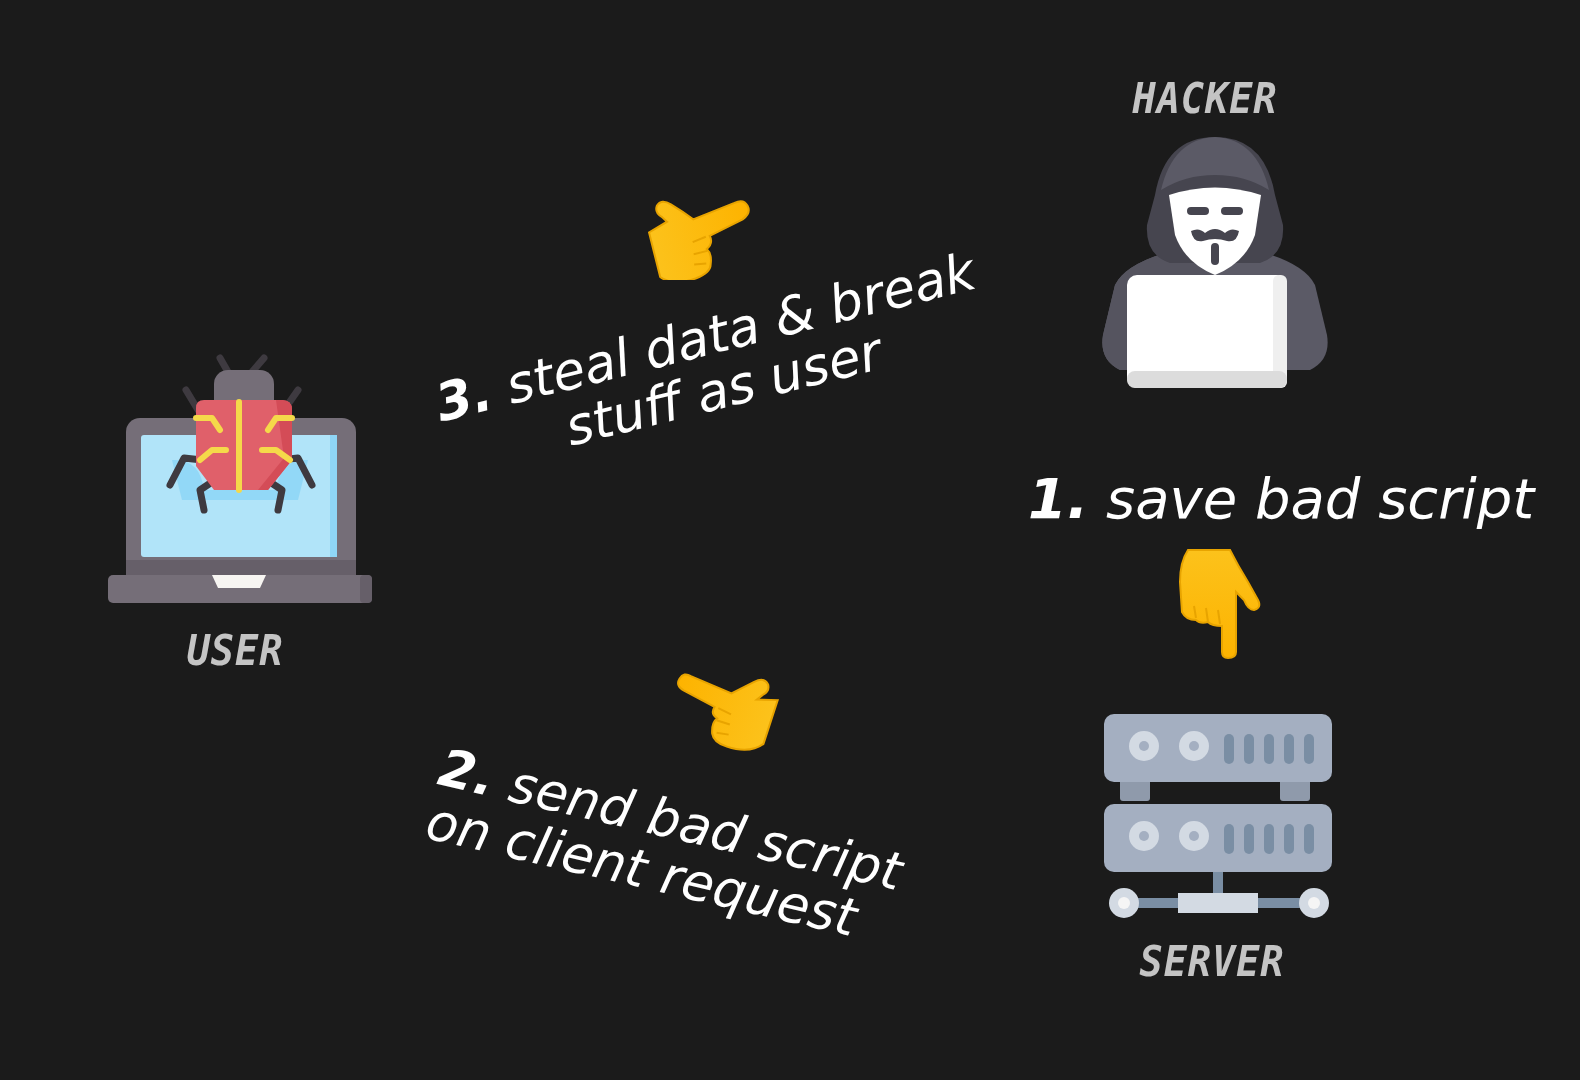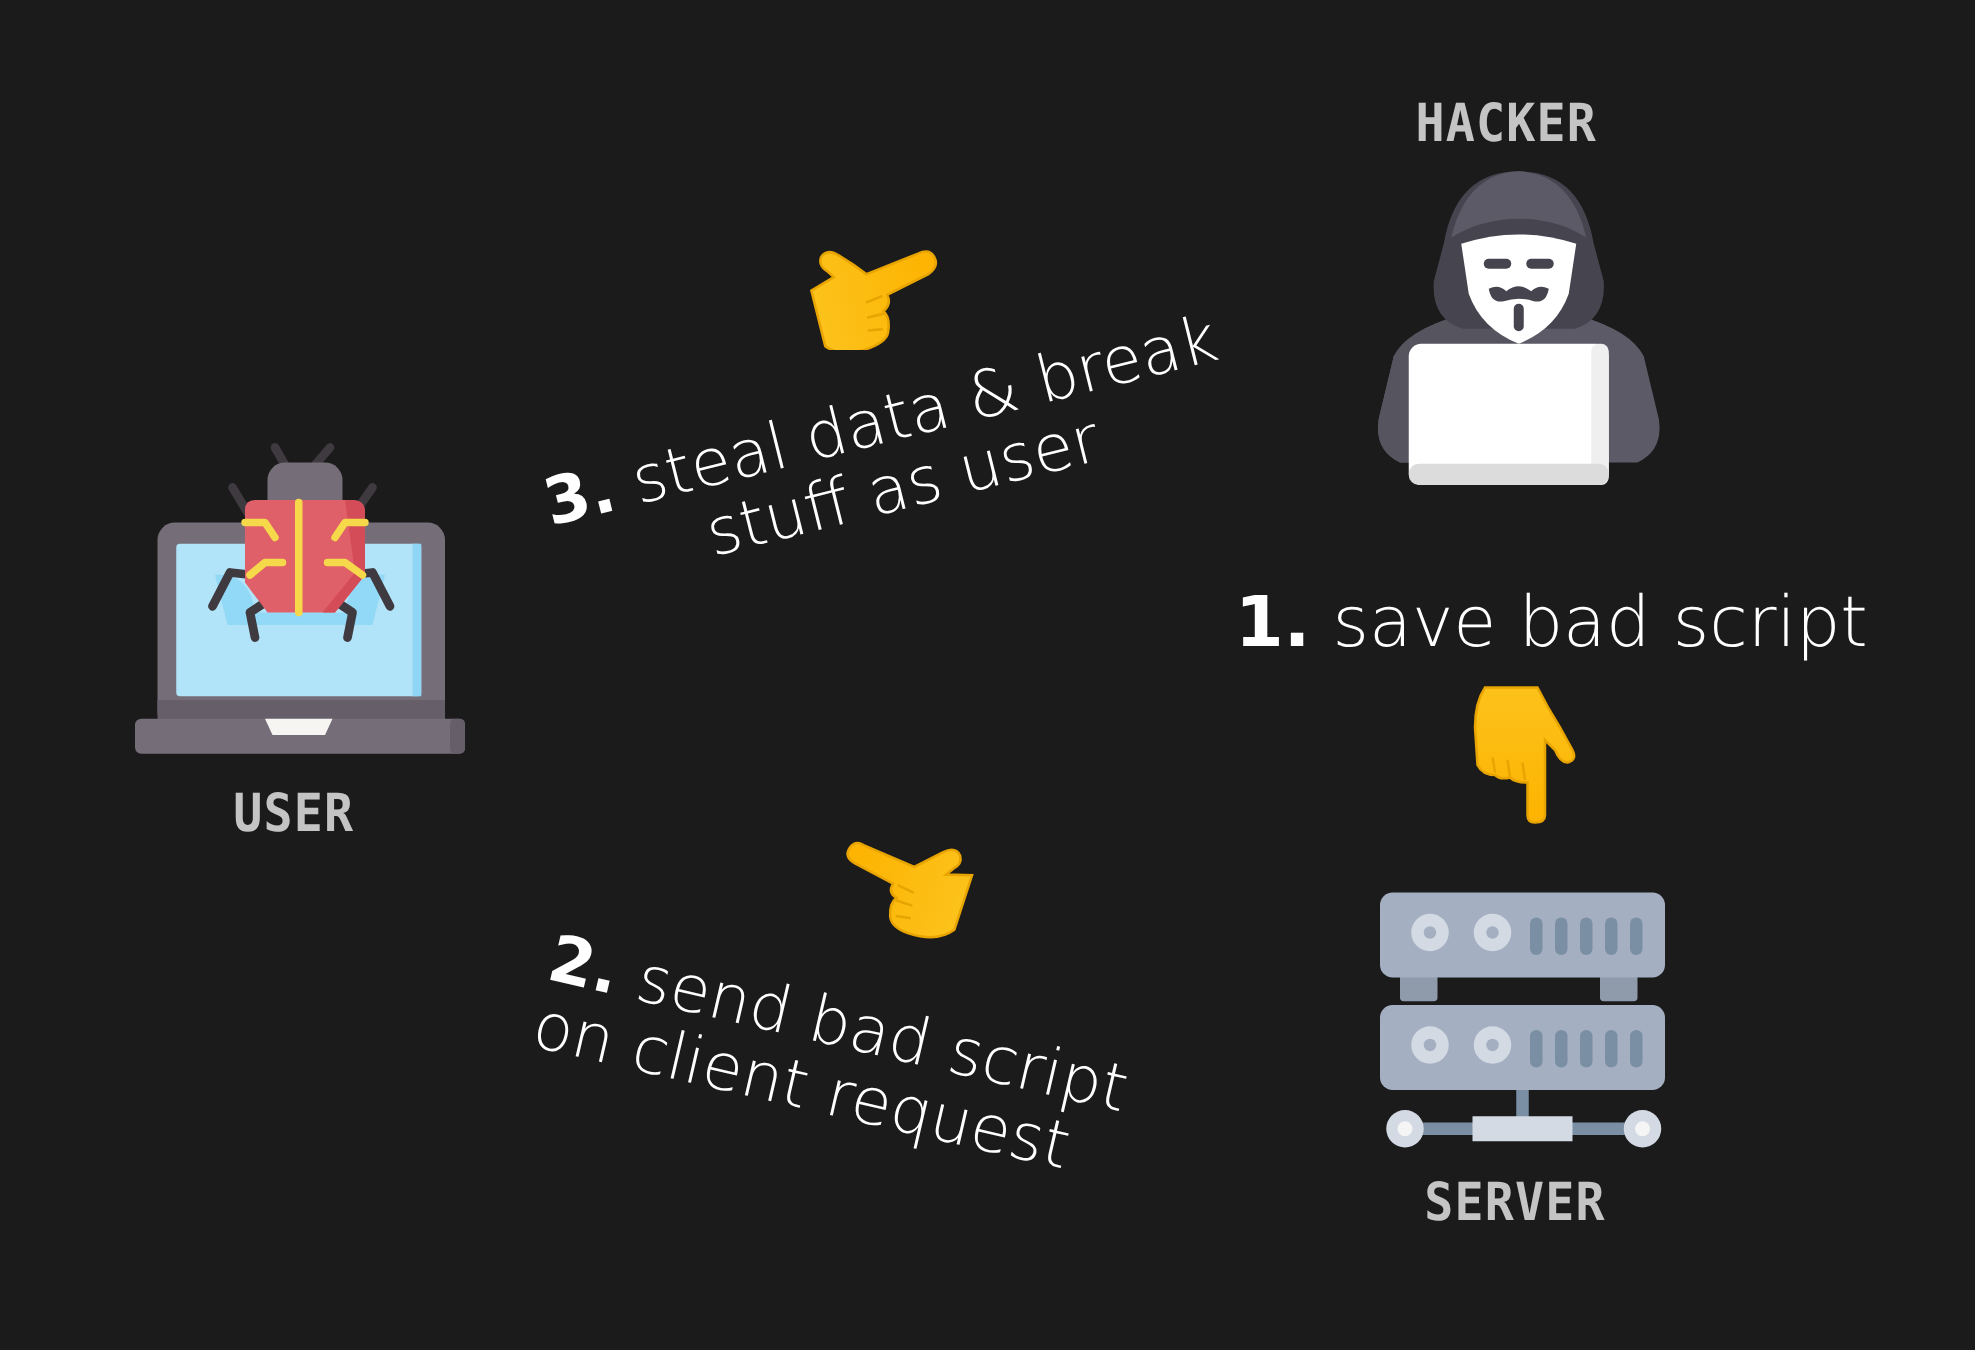--- a/index.html
+++ b/index.html
@@ -9,20 +9,21 @@
       height: 1080px;
       background: #1b1b1b;
       overflow: hidden;
       font-family: "DejaVu Sans", sans-serif;
     }
     .canvas {
       position: relative;
       width: 1580px;
       height: 764px;
       background: #1b1b1b;
+      font-style: italic;
     }
     .abs { position: absolute; }
     .node-label {
       position: absolute;
       font-family: "DejaVu Sans Mono", monospace;
       font-weight: bold;
       color: #c4c4c4;
       font-size: 42px;
       letter-spacing: 1px;
       text-align: center;
@@ -140,21 +141,21 @@
     <rect x="20" y="186" width="196" height="10" fill="#7a8ea4"></rect>
     <rect x="78" y="181" width="80" height="20" fill="#d3dae3"></rect>
     <circle cx="24" cy="191" r="15" fill="#d3dae3"></circle>
     <circle cx="24" cy="191" r="6" fill="#f5f5f5"></circle>
     <circle cx="214" cy="191" r="15" fill="#d3dae3"></circle>
     <circle cx="214" cy="191" r="6" fill="#f5f5f5"></circle>
   </svg>
 
   <div class="node-label" style="left:1112px; top:937px; width:200px;">SERVER</div>
 
-  <div class="step-text" style="left:988px; top:470px; font-size:56px;">
+  <div class="step-text" style="left:1028px; top:470px; font-size:56px;">
     <span class="step-num">1.</span>
     <span>save bad script</span>
   </div>
 
   <svg class="hand" style="left:1178px; top:546px;" width="90" height="115" viewBox="0 0 90 115">
     <defs>
       <linearGradient id="hg1" x1="0" y1="0" x2="0" y2="1">
         <stop offset="0" stop-color="#fcc21b"></stop>
         <stop offset="1" stop-color="#fdb300"></stop>
       </linearGradient>

